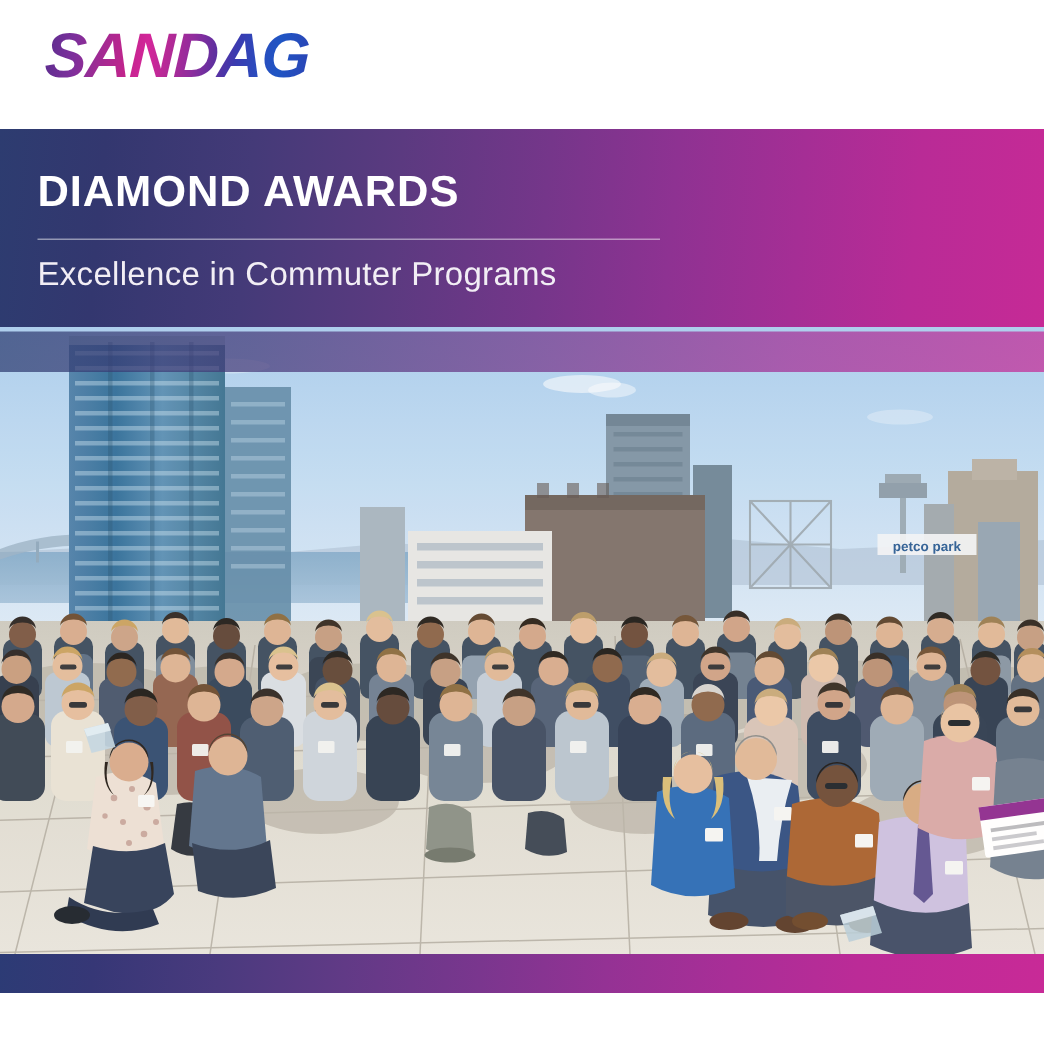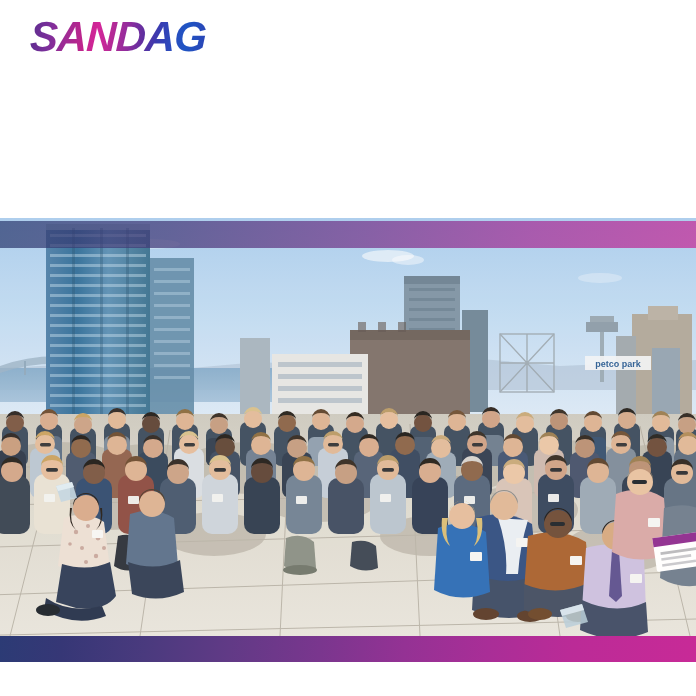--- a/index.html
+++ b/index.html
@@ -136,20 +136,25 @@
 </style>
 </head>
 <body>
 
 <div class="page">
 
   <div class="logo-bar">
     <div class="logo">SANDAG</div>
   </div>
 
+  <div class="banner">
+    <div class="banner-title">DIAMOND AWARDS</div>
+    <div class="banner-divider"></div>
+    <div class="banner-subtitle">Excellence in Commuter Programs</div>
+  </div>
 
   <div class="photo">
     <svg viewBox="0 0 696 418" preserveAspectRatio="none">
       <defs>
         <linearGradient id="skyGrad" x1="0" y1="0" x2="0" y2="1">
           <stop offset="0%" stop-color="#a9cdee"></stop>
           <stop offset="45%" stop-color="#c2dcf3"></stop>
           <stop offset="80%" stop-color="#d7e7f6"></stop>
           <stop offset="100%" stop-color="#e2edf8"></stop>
         </linearGradient>

